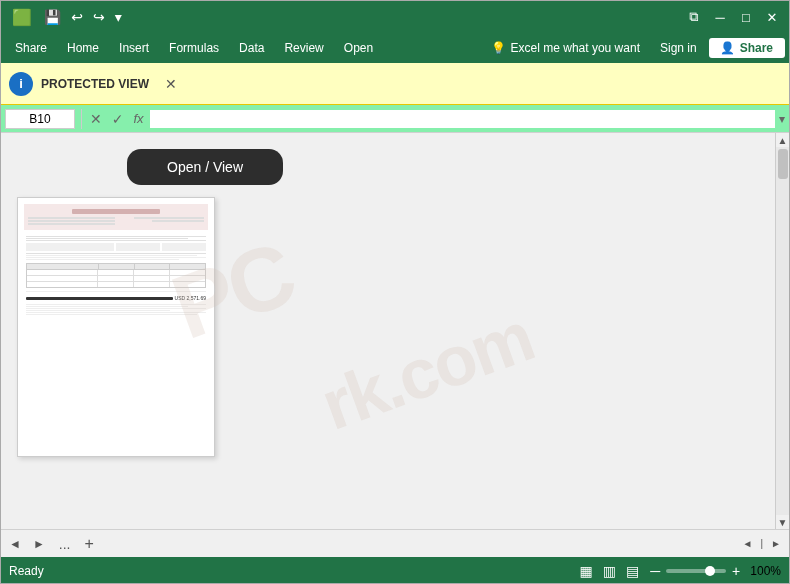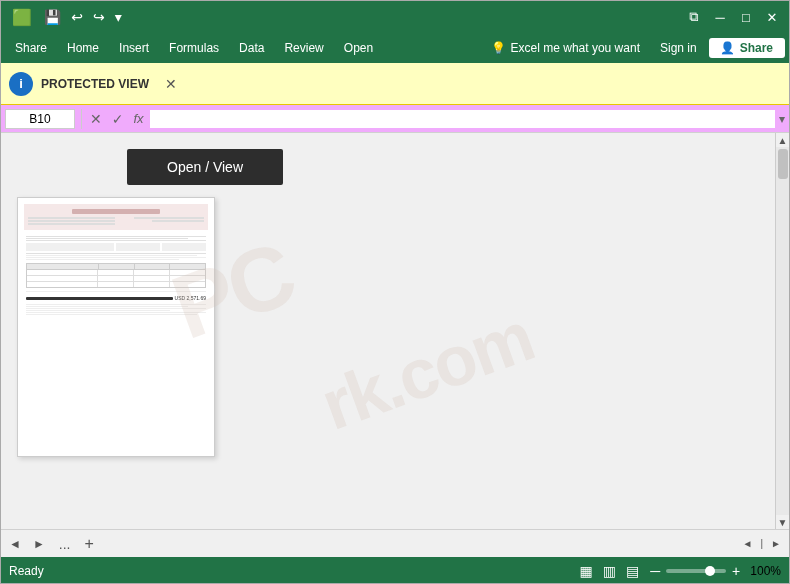--- a/index.html
+++ b/index.html
@@ -71,21 +71,21 @@
     .protected-text { font-size: 11.5px; color: #333; flex: 1; }
     .enable-btn {
       background: white; border: 1px solid #999; padding: 3px 10px;
       font-size: 12px; cursor: pointer; white-space: nowrap; border-radius: 2px;
     }
     .close-bar-btn { color: #555; font-size: 14px; cursor: pointer; padding: 2px 4px; }
 
     
     .formula-bar {
       height: 28px;
-      background: #f0abfc;
+      background: #86efac;
       border-bottom: 1px solid #d0d0d0;
       display: flex;
       align-items: center;
       padding: 0 4px;
       gap: 4px;
     }
     .cell-ref {
       width: 70px; border: 1px solid #ccc; padding: 2px 4px; font-size: 12px;
       text-align: center; background: #fff;
     }
@@ -115,21 +115,21 @@
     
     .doc-preview-container {
       padding: 16px;
       display: flex;
       flex-direction: column;
       align-items: flex-start;
       gap: 12px;
     }
     .open-view-btn {
       background: #2d2d2d; color: white; border: none; padding: 10px 40px;
-      font-size: 14px; cursor: pointer; border-radius: 2px; margin-left: 110px;
+      font-size: 14px; cursor: pointer; border-radius: 14px; margin-left: 110px;
     }
     .doc-thumbnail {
       width: 198px; height: 260px;
       background: white;
       border: 1px solid #ccc;
       box-shadow: 2px 2px 5px rgba(0,0,0,0.15);
       display: flex; align-items: center; justify-content: center;
       overflow: hidden;
       padding: 6px;
     }

